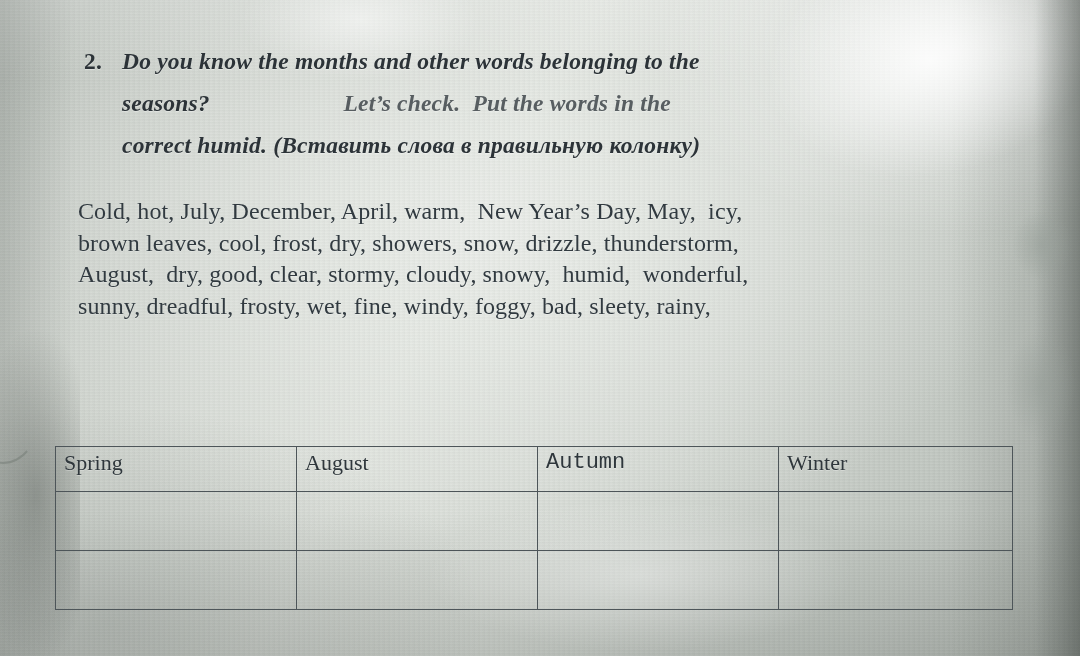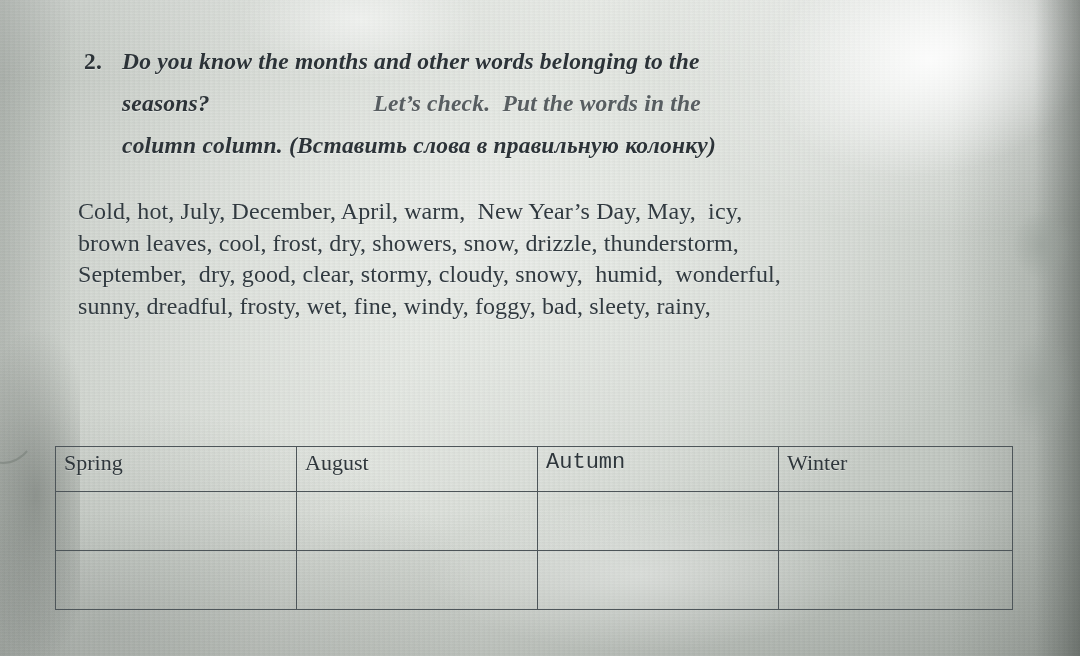--- a/index.html
+++ b/index.html
@@ -74,21 +74,20 @@
     font-style: italic;
   }
   .task .l2 {
     display: block;
     position: relative;
     white-space: pre;
   }
   .fade-right {
     color: #3a4146;
     opacity: 0.82;
-    margin-left: 30px;
   }
 
   
   .wordbank {
     position: absolute;
     left: 46px;
     top: 196px;
     width: 1000px;
     color: #313a40;
     font-size: 24px;
@@ -198,28 +197,28 @@
   <div class="smudge s2"></div>
   <div class="arc"></div>
 
   <div class="content">
 
     <div class="task">
       <span class="num">2.</span>
       <div class="lines">
         <span class="l2">Do you know the months and other words belonging to the</span>
         <span class="l2"><span>seasons?</span><span>                      </span><span class="fade-right">Let’s check.  Put the words in the</span></span>
-        <span class="l2">column column. (Вставить слова в правильную колонку)</span>
+        <span class="l2">correct humid. (Вставить слова в правильную колонку)</span>
       </div>
     </div>
 
     <div class="wordbank">
       <span class="wline">Cold, hot, July, December, April, warm,  New Year’s Day, May,  icy,</span>
       <span class="wline">brown leaves, cool, frost, dry, showers, snow, drizzle, thunderstorm,</span>
-      <span class="wline">September,  dry, good, clear, stormy, cloudy, snowy,  humid,  wonderful,</span>
+      <span class="wline">August,  dry, good, clear, stormy, cloudy, snowy,  humid,  wonderful,</span>
       <span class="wline">sunny, dreadful, frosty, wet, fine, windy, foggy, bad, sleety, rainy,</span>
     </div>
 
     <table class="tbl">
       <tbody>
           <tr class="header">
         <td class="col1">Spring</td>
         <td class="col2">August</td>
         <td class="col3">Autumn</td>
         <td class="col4">Winter</td>

